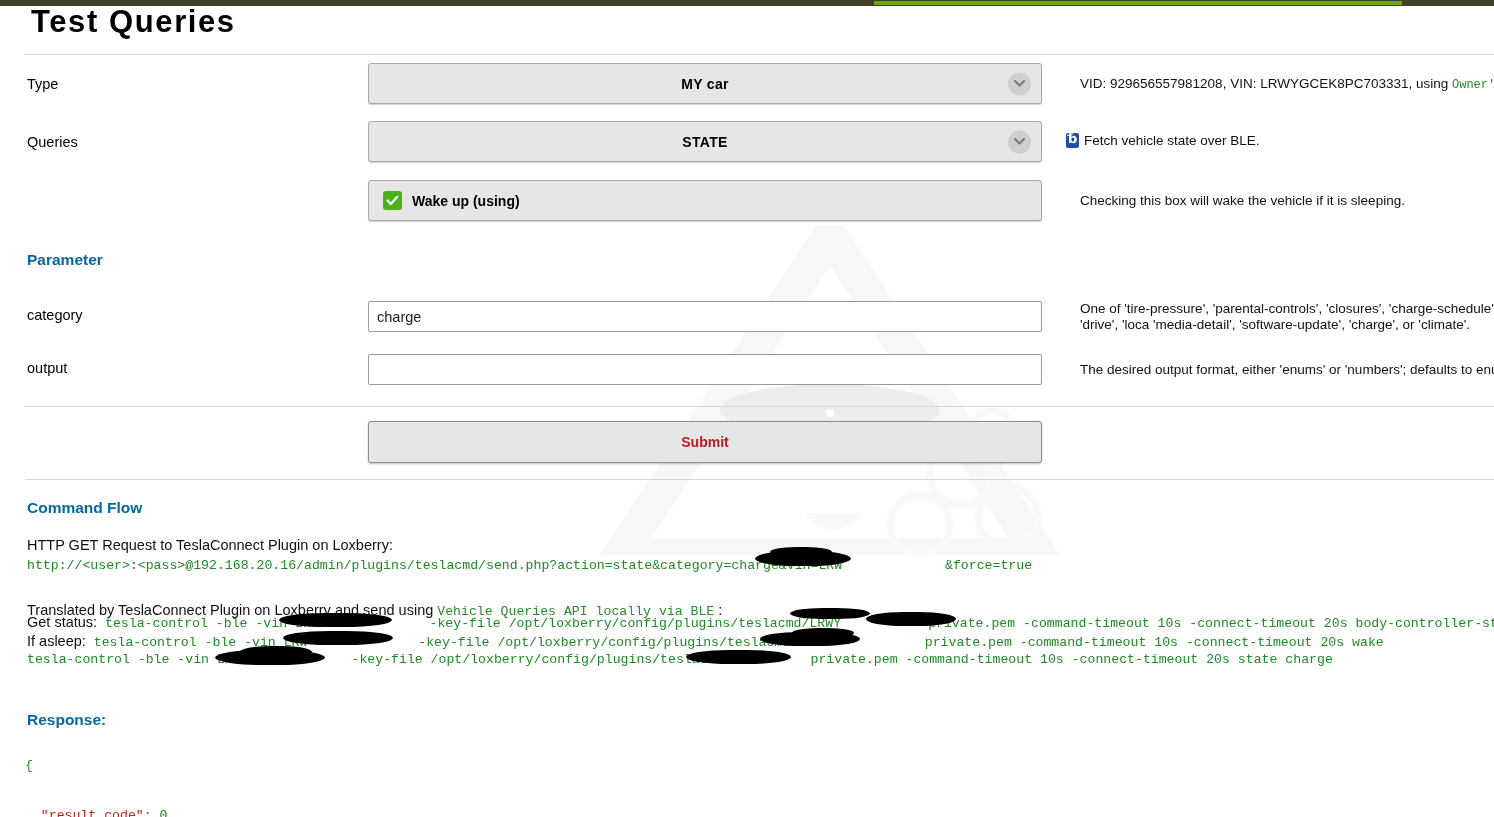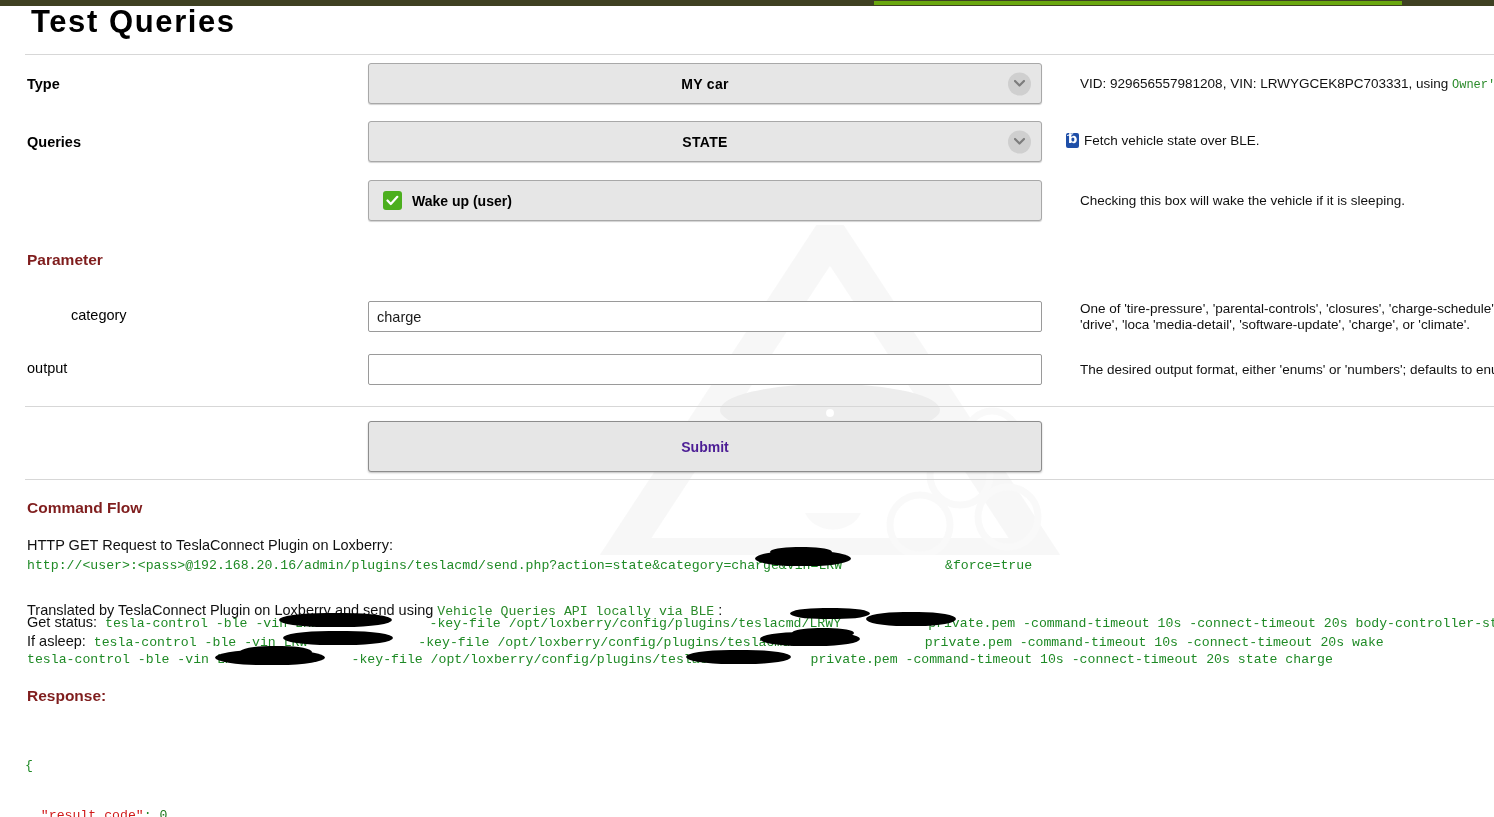--- a/index.html
+++ b/index.html
@@ -44,21 +44,21 @@
   }
 
   .hr {
     position: absolute; left: 25px; width: 1469px;
     height: 1px; background: #d7d7d7;
   }
 
   
   .row-label {
     position: absolute; left: 27px;
-    font-size: 14.5px; font-weight: bold; color: #000;
+    font-size: 14.5px; font-weight: normal; color: #000;
   }
   .row-label.plain { font-weight: normal; font-size: 14.5px; }
 
   .ctl {
     position: absolute; left: 368px; width: 674px;
   }
 
   .select-box {
     height: 41px;
     background: #e6e6e6;
@@ -101,26 +101,26 @@
     background: #fff;
     border: 1px solid #9a9a9a;
     border-radius: 2px;
     font-size: 14.5px; color: #1a1a1a;
     padding: 0 8px;
     font-family: "Liberation Sans", sans-serif;
     outline: none;
   }
 
   .submit-btn {
-    height: 51px; width: 674px;
+    height: 42px; width: 674px;
     background: #e6e6e6;
     border: 1px solid #8d8d8d;
     border-radius: 3px;
     box-shadow: 0 1px 2px rgba(0,0,0,.25);
-    font-size: 14px; font-weight: bold; color: #4c1d95;
+    font-size: 14px; font-weight: bold; color: #b91c1c;
     font-family: "Liberation Sans", sans-serif;
     cursor: pointer;
   }
 
   
   .help {
     position: absolute; left: 1080px;
     width: 430px;
     font-size: 13.5px; color: #111;
     line-height: 1.17;
@@ -140,21 +140,21 @@
   .bt-icon:after {
     content: "\2422";
     position: absolute; left: 2px; top: -2px;
     color: #fff; font-size: 13px; font-weight: bold;
     font-family: "DejaVu Sans", sans-serif;
   }
 
   
   .section-title {
     position: absolute; left: 27px;
-    font-size: 15.5px; font-weight: bold; color: #7f1d1d;
+    font-size: 15.5px; font-weight: bold; color: #0369a1;
   }
   .body-text {
     position: absolute; left: 27px;
     font-size: 14.5px; color: #111;
   }
 
   
   .code {
     position: absolute; left: 27px;
     font-family: "Liberation Mono", monospace;
@@ -239,28 +239,28 @@
     <span class="bt-icon"></span><span>Fetch vehicle state over BLE.</span>
   </div>
 
   <div class="ctl" style="top:180px;">
     <div class="check-box-row">
       <span class="cbx">
         <svg width="13" height="11" viewBox="0 0 13 11">
             <path d="M1.5 5.5 L4.8 9 L11.3 1.8" fill="none" stroke="#fff" stroke-width="2.2" stroke-linecap="round" stroke-linejoin="round"></path>
           </svg>
       </span>
-      <span>Wake up (user)</span>
+      <span>Wake up (using)</span>
     </div>
   </div>
   <div class="help" style="top:193px;">Checking this box will wake the vehicle if it is sleeping.</div>
 
   <div class="section-title" style="top:251px;">Parameter</div>
 
-  <div class="row-label plain" style="top:307px;margin-left:44px;">category</div>
+  <div class="row-label plain" style="top:307px;">category</div>
   <input class="text-input" style="position: absolute; left: 368px; top: 301px;" value="charge">
   <div class="help wrap" style="top:301px;">One of 'tire-pressure', 'parental-controls', 'closures', 'charge-schedule', 'drive', 'loca 'media-detail', 'software-update', 'charge', or 'climate'.</div>
 
   <div class="row-label plain" style="top:360px;">output</div>
   <input class="text-input" style="position: absolute; left: 368px; top: 354px;" value="">
   <div class="help" style="top:362px;">The desired output format, either 'enums' or 'numbers'; defaults to enums.</div>
 
   <div class="hr" style="top:406px;"></div>
   <button class="submit-btn" style="position:absolute;left:368px;top:421px;">Submit</button>
   <div class="hr" style="top:479px;"></div>
@@ -293,21 +293,21 @@
   <div class="redact r1" style="left:760px;top:632px;width:100px;height:14px;"></div>
   <div class="redact r1" style="left:792px;top:628px;width:62px;height:10px;"></div>
 
   <div class="code" style="top:652px;">
     <span class="gr">tesla-control -ble -vin LRW</span><span class="gr" style="visibility:hidden">YGCEK8PC703331</span><span class="gr">-key-file /opt/loxberry/config/plugins/teslacmd/LRWY</span><span class="gr" style="visibility:hidden">GCEK8P</span><span class="gr">private.pem -command-timeout 10s -connect-timeout 20s state charge</span>
   </div>
   <div class="redact r1" style="left:215px;top:650px;width:110px;height:15px;"></div>
   <div class="redact r1" style="left:240px;top:646px;width:72px;height:12px;"></div>
   <div class="redact r1" style="left:686px;top:650px;width:105px;height:14px;"></div>
 
-  <div class="section-title" style="top:687px;">Response:</div>
+  <div class="section-title" style="top:711px;">Response:</div>
 
   <div class="json" style="top:725px;">
     <div><span class="j-punct">{</span></div>
     <div>  <span class="j-key">"result_code"</span><span class="j-punct">: </span><span class="j-num">0</span><span class="j-punct">,</span></div>
     
     
     
     
   </div>
 

